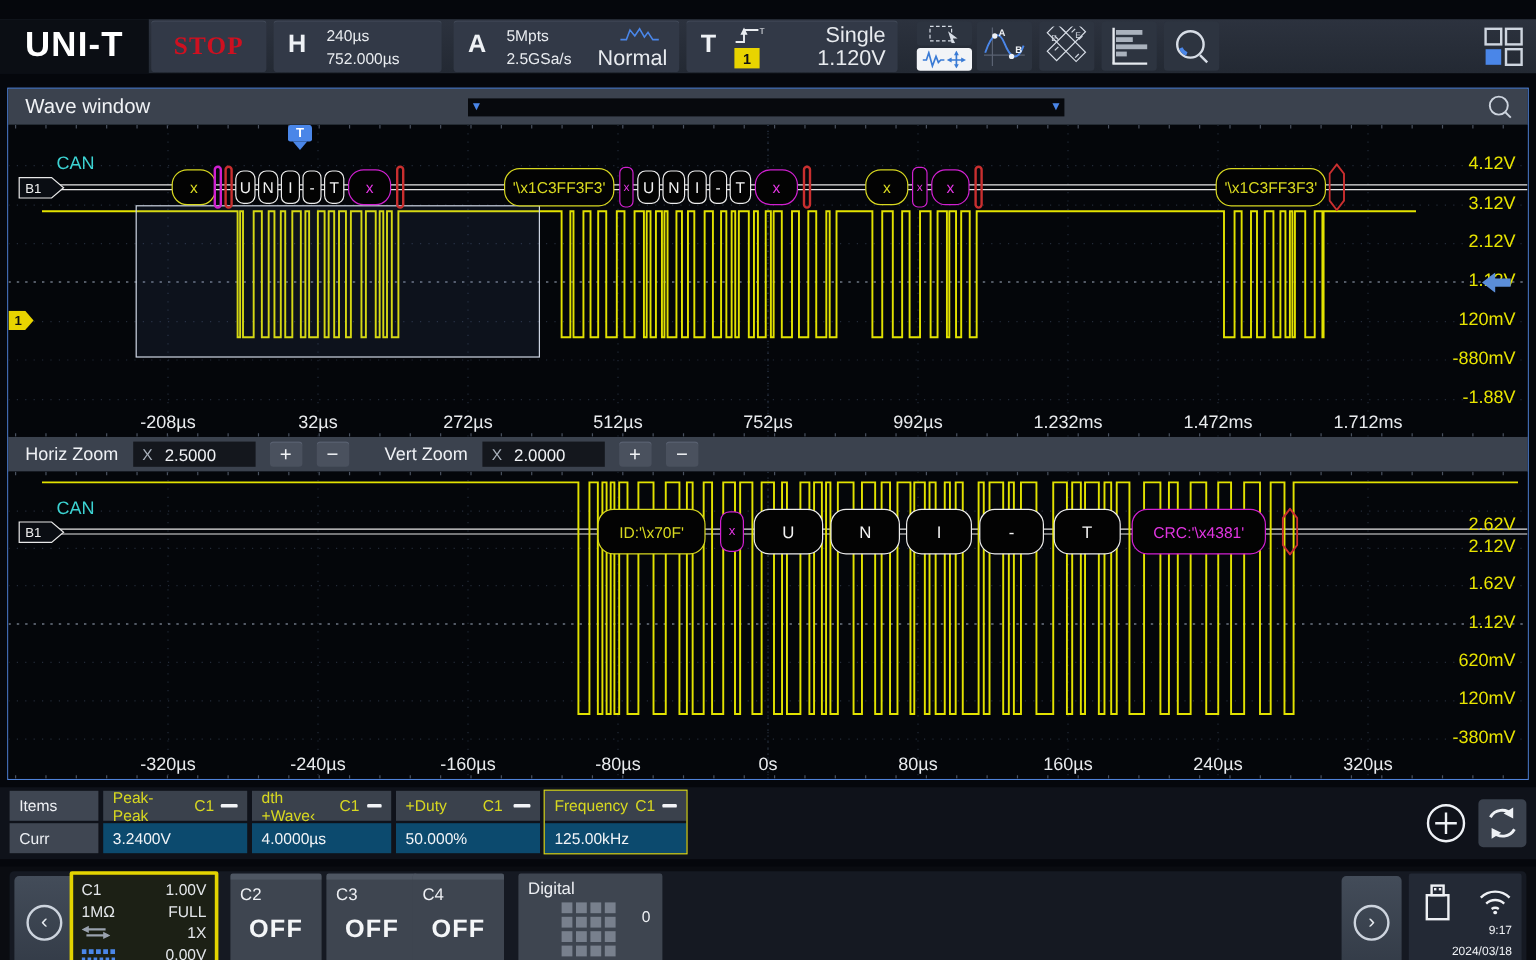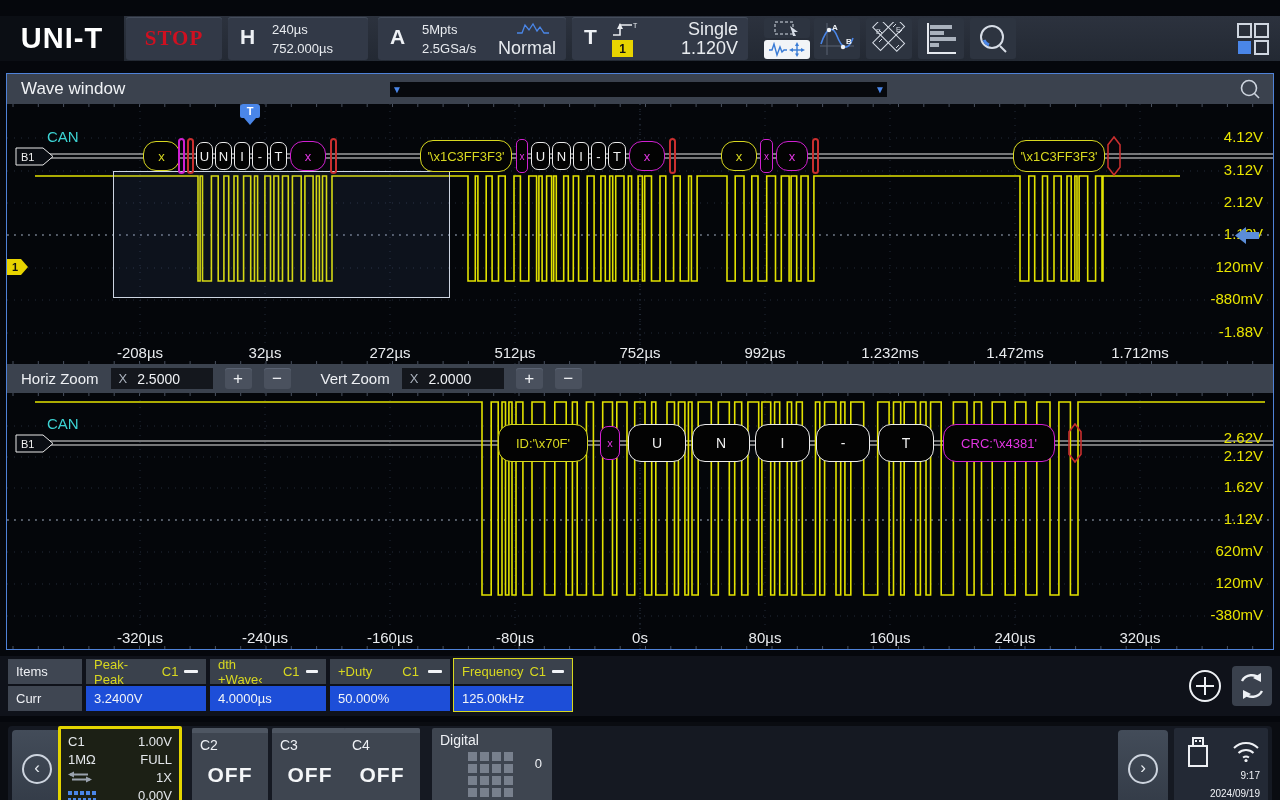--- a/index.html
+++ b/index.html
@@ -65,21 +65,21 @@
   .t-marker { position:absolute; width:20px; height:14px; background:#4a86e8; border-radius:3px 3px 2px 2px;
               color:#fff; font-size:11px; font-weight:bold; text-align:center; line-height:14px; }
   .t-marker::after { content:""; position:absolute; left:4px; top:14px; border:6px solid transparent;
                      border-top:7px solid #4a86e8; }
 
   
   #measure-bar { position:absolute; left:0; top:640px; width:1280px; height:60px; background:#0f121a; }
   .m-col { position:absolute; top:3px; display:flex; flex-direction:column; gap:2px; }
   .m-cell { height:25px; display:flex; align-items:center; padding:0 8px; font-size:13px; }
   .m-head { background:#3a414c; color:#d8d820; gap:6px; }
-  .m-val  { background:#1d4ed8; color:#f2f4f7; }
+  .m-val  { background:#0c4a6e; color:#f2f4f7; }
   .m-dash { width:14px; height:3px; background:#f2f4f7; margin-left:auto; border-radius:1px; }
   .m-items .m-cell { background:#3f4652; color:#eef0f4; }
   .m-sel { outline:1px solid #d8d820; outline-offset:0px; }
 
   
   #bottom-bar { position:absolute; left:0; top:706px; width:1280px; height:94px; background:#0a0c11; }
   #bottom-inner { position:absolute; left:8px; top:4px; width:1264px; height:86px; background:#151922; border-radius:4px; }
   .ch-tile { position:absolute; top:6px; height:82px; background:#3e4550; border-radius:2px; overflow:hidden; }
   .ch-tile .strip { height:5px; background:#4e5662; }
   .ch-name { color:#eef0f4; font-size:14px; margin:4px 0 0 8px; }
@@ -753,16 +753,16 @@
         <rect x="9" y="4" width="2" height="2" fill="#eef0f4"></rect>
           <rect x="13" y="4" width="2" height="2" fill="#eef0f4"></rect>
       </svg>
       <svg class="abs" style="right:8px;top:12px;" width="28" height="22" viewBox="0 0 28 22">
         <path d="M2 8 A17 17 0 0 1 26 8" fill="none" stroke="#eef0f4" stroke-width="2"></path>
         <path d="M6.5 13 A11 11 0 0 1 21.5 13" fill="none" stroke="#eef0f4" stroke-width="2"></path>
         <path d="M11 17.5 A5.5 5.5 0 0 1 17 17.5" fill="none" stroke="#eef0f4" stroke-width="2"></path>
         <circle cx="14" cy="20.5" r="1.6" fill="#eef0f4"></circle>
       </svg>
       <div class="clock" style="top:42px;">9:17</div>
-      <div class="clock" style="top:60px;">2024/09/19</div>
+      <div class="clock" style="top:60px;">2024/03/18</div>
     </div>
   </div>
 </div>
 
 </body></html>

